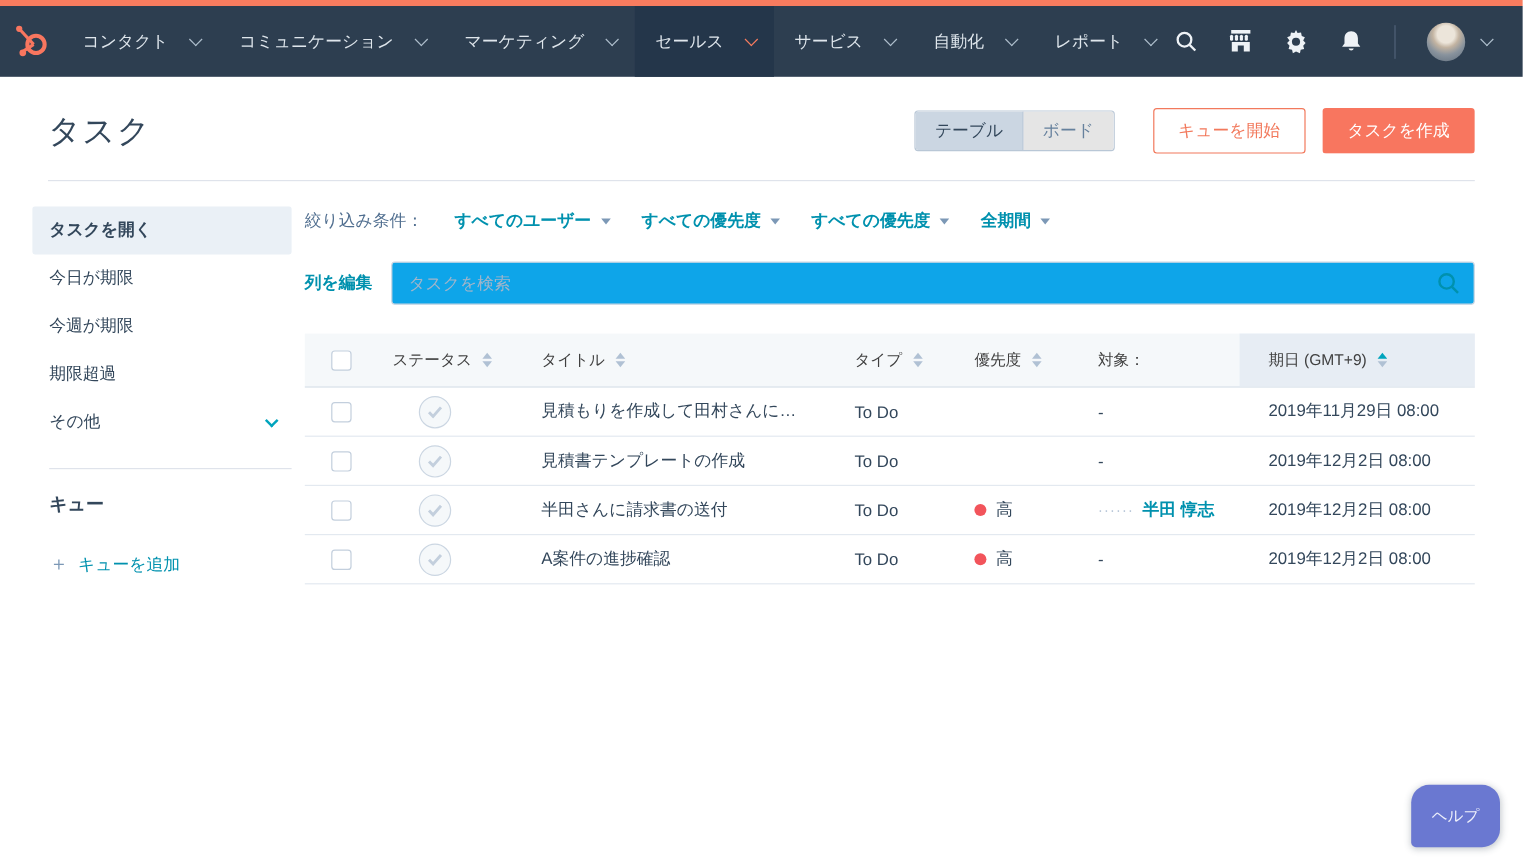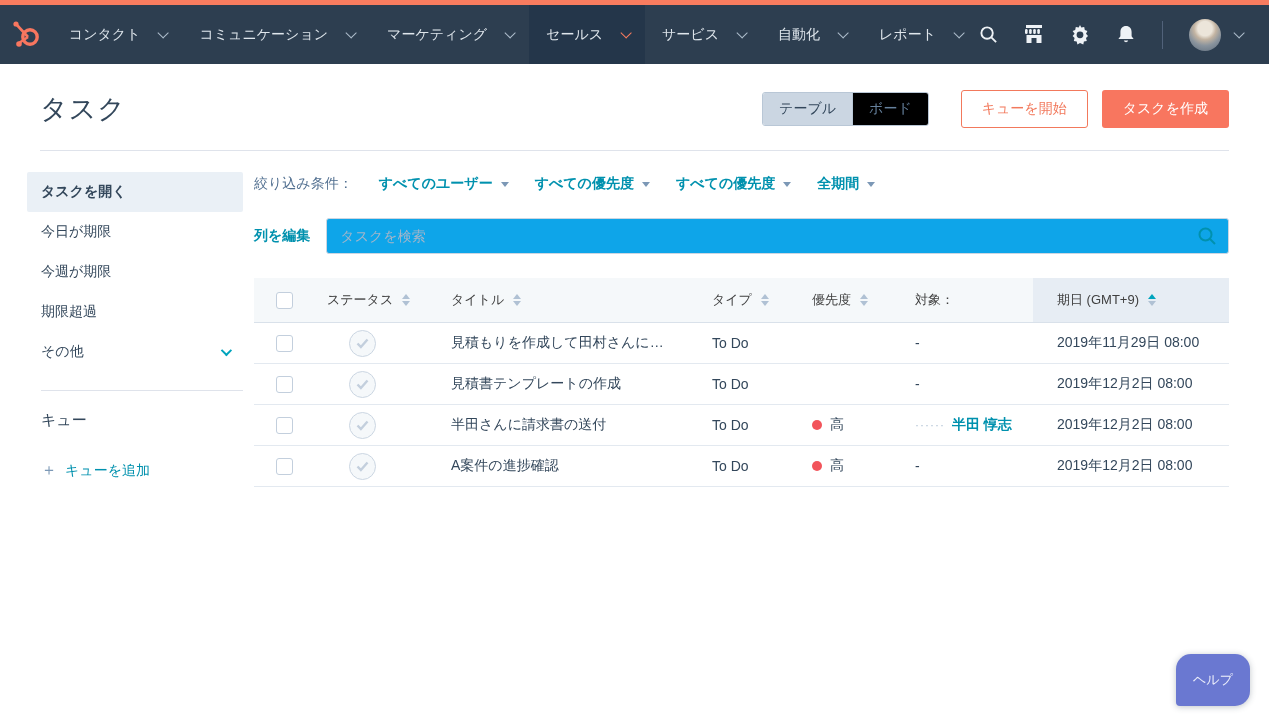--- a/index.html
+++ b/index.html
@@ -23,38 +23,38 @@
   .avatar-wrap { display:flex; align-items:center; gap:12px; cursor:pointer; }
   .avatar { width:32px; height:32px; border-radius:50%;
     background:radial-gradient(circle at 50% 30%, #ece5da 0 26%, #c3b4a2 40%, #89939d 62%, #5c6b7b 100%); }
 
   
   .page-header { display:flex; align-items:center; padding:0 40px; margin-top:26px; }
   .page-title { font-size:27px; font-weight:400; color:#33475b; letter-spacing:1px; }
   .header-actions { margin-left:auto; display:flex; align-items:center; gap:14px; }
   .toggle-group { display:flex; border:1px solid #b9c7d6; border-radius:3px; overflow:hidden; }
   .toggle-btn { height:32px; padding:0 16px; font-size:14px; display:flex; align-items:center;
-    background:#000000; color:#66819d; cursor:pointer; }
+    background:#e5e5e5; color:#66819d; cursor:pointer; }
   .toggle-btn.active { background:#cbd6e2; color:#33475b; border-right:1px solid #b9c7d6; }
   .btn { height:38px; padding:0 20px; border-radius:3px; font-size:14px; display:flex;
     align-items:center; cursor:pointer; border:1px solid transparent; }
   .btn-outline { background:#fff; border-color:#f2795c; color:#f2795c; margin-left:18px; }
   .btn-solid { background:#f8765f; color:#fff; }
   .page-divider { border:none; border-top:1px solid #dfe3eb; margin:22px 40px 0 40px; }
 
   
   .content { display:flex; padding:21px 40px 0 27px; }
   .sidebar { width:216px; flex:none; }
   .side-item { height:40px; display:flex; align-items:center; padding:0 14px; font-size:14px;
     color:#33475b; cursor:pointer; border-radius:2px; }
   .side-item.active { background:#eaf0f6; font-weight:bold; }
   .side-chev { margin-left:auto; width:8px; height:8px; border-right:2px solid #00a4bd;
     border-bottom:2px solid #00a4bd; transform:rotate(45deg) translateY(-2px); }
   .side-divider { border:none; border-top:1px solid #dfe3eb; margin:18px 0 0 14px; }
-  .queue-header { font-size:15px; font-weight:normal; padding:20px 14px 0 14px; }
+  .queue-header { font-size:15px; font-weight:bold; padding:20px 14px 0 14px; }
   .add-queue { display:flex; align-items:center; gap:8px; padding:30px 14px 0 14px;
     font-size:14px; color:#0091ae; font-weight:500; cursor:pointer; }
   .plus-icon { color:#7c98b6; font-size:16px; font-weight:400; }
 
   .main-panel { margin-left:11px; flex:1; }
 
   
   .filter-row { display:flex; align-items:center; gap:26px; font-size:14px; padding-top:3px; }
   .filter-label { color:#516f90; }
   .filter-dd { display:flex; align-items:center; gap:8px; color:#0091ae; font-weight:bold; cursor:pointer; }

